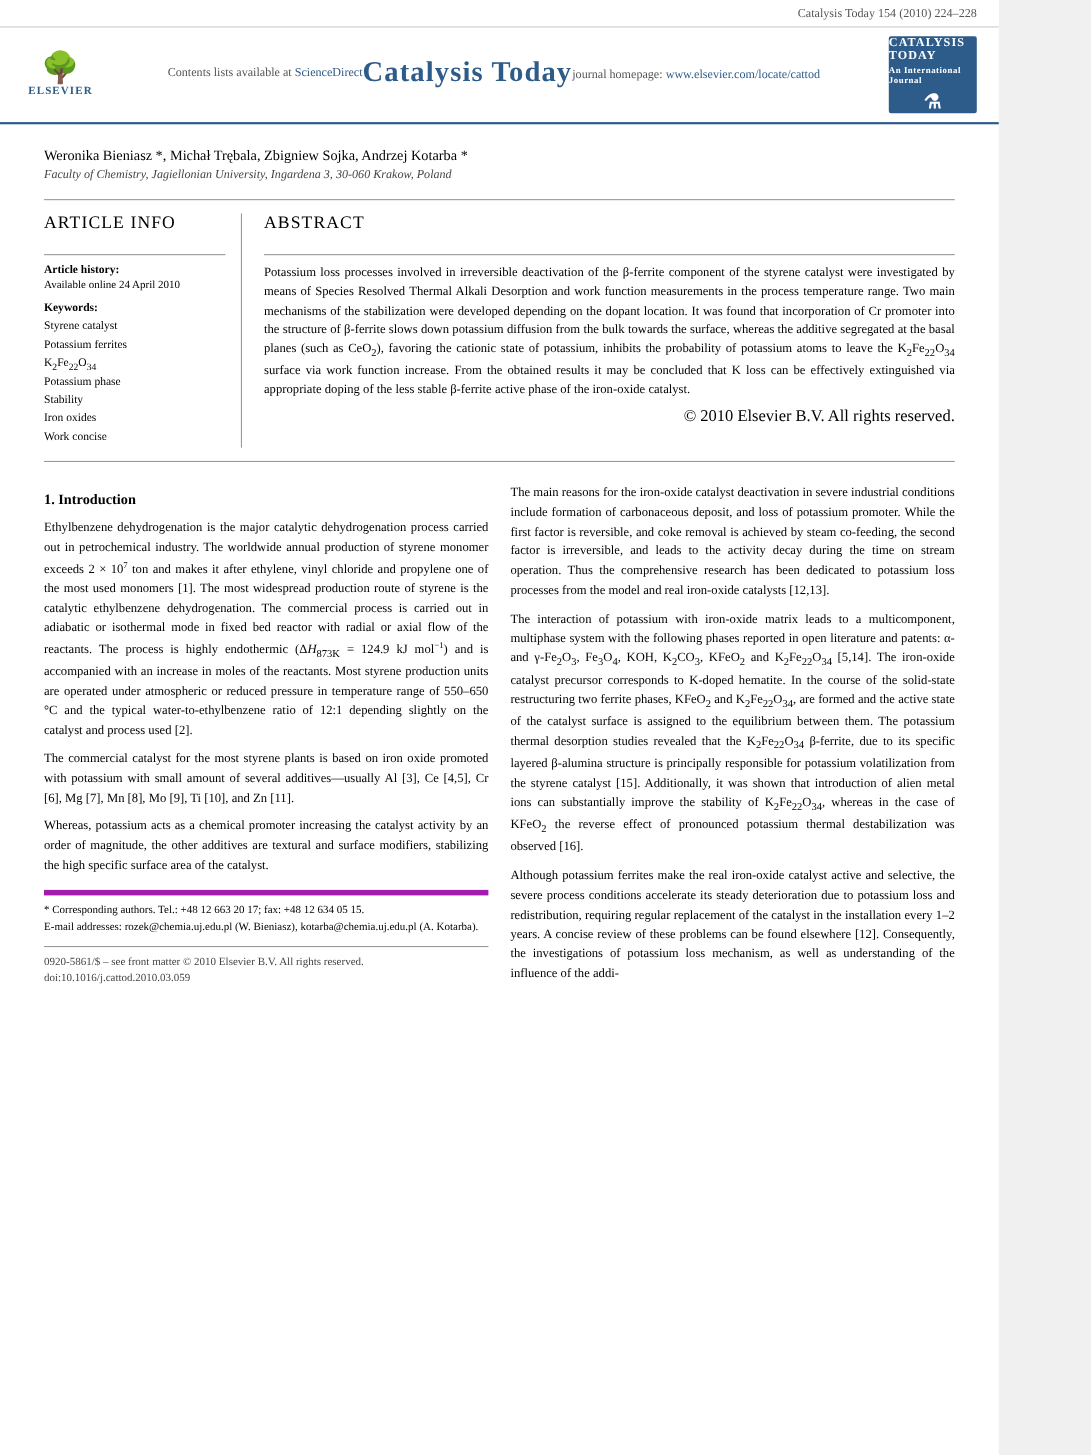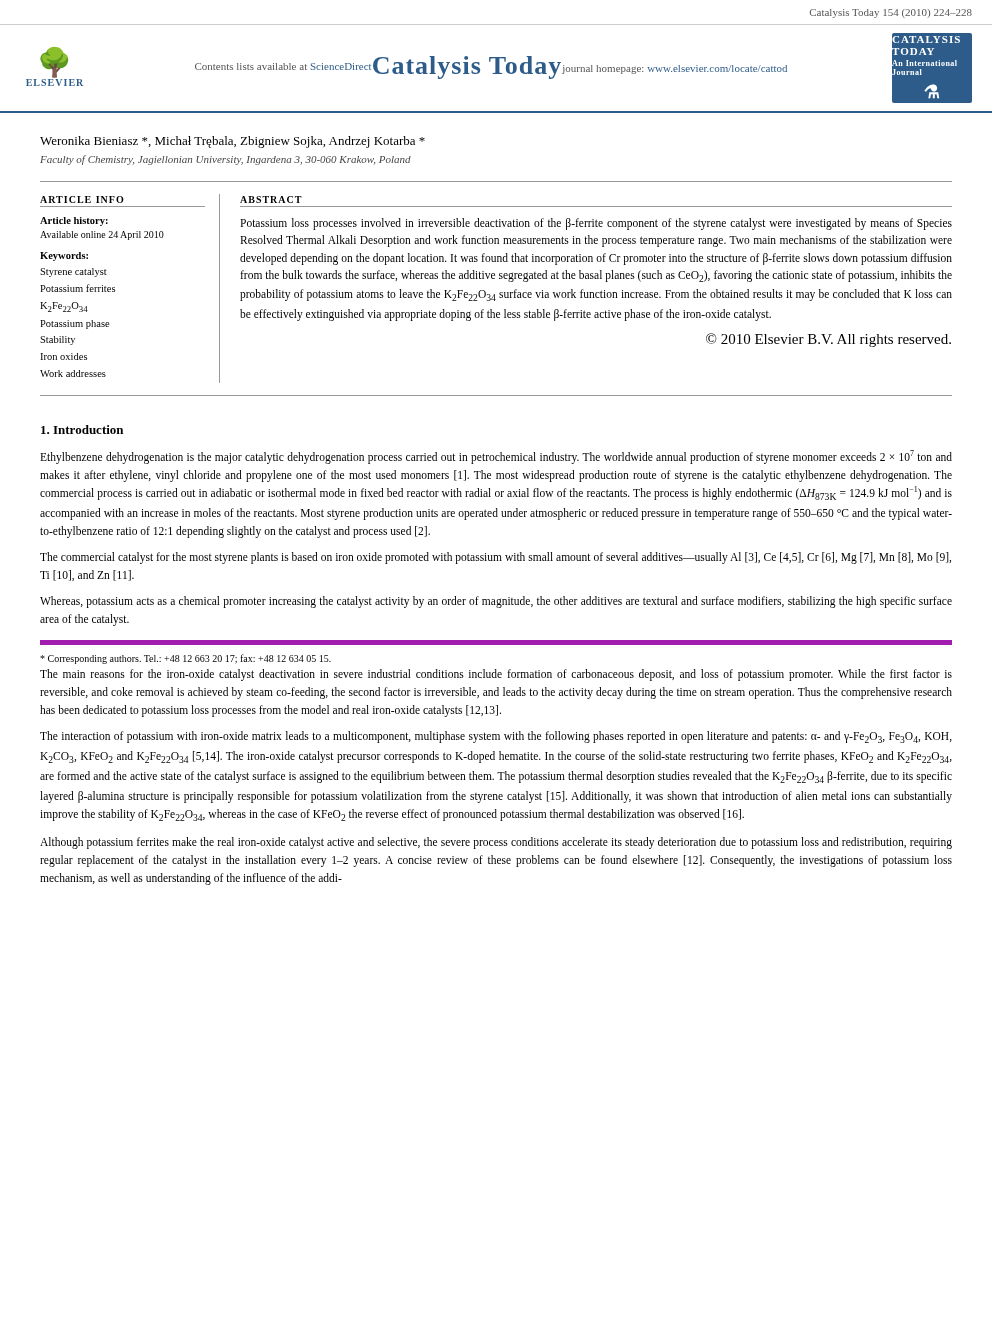--- a/index.html
+++ b/index.html
@@ -5,21 +5,21 @@
     * { margin: 0; padding: 0; box-sizing: border-box; }
     body {
       background: #f0f0f0;
       font-family: 'Times New Roman', Times, serif;
       font-size: 13px;
       color: #000;
       width: 992px;
     }
     .page {
       background: #fff;
-      width: 992px;
+      width: 908px;
       min-height: 1323px;
       padding: 0;
       position: relative;
     }
     
     .header-bar {
       background: #fff;
       border-bottom: 1px solid #ccc;
       padding: 6px 20px;
       text-align: right;
@@ -137,26 +137,26 @@
     .col-left {
       width: 180px;
       flex-shrink: 0;
       border-right: 1px solid #999;
       padding-right: 14px;
     }
     .col-right {
       flex: 1;
     }
     .section-label {
-      font-size: 10px;
-      font-weight: bold;
+      font-size: 16px;
+      font-weight: normal;
       letter-spacing: 1px;
       text-transform: uppercase;
       border-bottom: 1px solid #999;
-      padding-bottom: 1px;
+      padding-bottom: 19px;
       margin-bottom: 8px;
       color: #000;
     }
     .article-info-label {
       font-size: 10.5px;
       font-weight: bold;
       color: #000;
       margin-bottom: 3px;
     }
     .article-info-value {
@@ -184,22 +184,22 @@
     }
     .copyright-line {
       font-size: 15px;
       text-align: right;
       margin-top: 8px;
       color: #000;
     }
     
     .main-body {
       display: flex;
+      gap: 20px;
       margin-top: 20px;
-      flex-direction: column;
     }
     .body-col {
       flex: 1;
       font-size: 11.5px;
       line-height: 1.55;
       text-align: justify;
       color: #000;
     }
     .section-heading {
       font-size: 13px;
@@ -283,21 +283,21 @@
         <div class="article-info-value">Available online 24 April 2010</div>
 
         <div class="keywords-label">Keywords:</div>
         <ul class="keywords-list">
           <li>Styrene catalyst</li>
           <li>Potassium ferrites</li>
           <li>K<sub>2</sub>Fe<sub>22</sub>O<sub>34</sub></li>
           <li>Potassium phase</li>
           <li>Stability</li>
           <li>Iron oxides</li>
-          <li>Work addresses</li>
+          <li>Work concise</li>
         </ul>
       </div>
 
       <div class="col-right">
         <div class="section-label">ABSTRACT</div>
         <div class="abstract-text">
           Potassium loss processes involved in irreversible deactivation of the β-ferrite component of the styrene catalyst were investigated by means of Species Resolved Thermal Alkali Desorption and work function measurements in the process temperature range. Two main mechanisms of the stabilization were developed depending on the dopant location. It was found that incorporation of Cr promoter into the structure of β-ferrite slows down potassium diffusion from the bulk towards the surface, whereas the additive segregated at the basal planes (such as CeO<sub>2</sub>), favoring the cationic state of potassium, inhibits the probability of potassium atoms to leave the K<sub>2</sub>Fe<sub>22</sub>O<sub>34</sub> surface via work function increase. From the obtained results it may be concluded that K loss can be effectively extinguished via appropriate doping of the less stable β-ferrite active phase of the iron-oxide catalyst.
         </div>
         <div class="copyright-line">© 2010 Elsevier B.V. All rights reserved.</div>
       </div>
@@ -318,22 +318,30 @@
         <p>
           The commercial catalyst for the most styrene plants is based on iron oxide promoted with potassium with small amount of several additives—<span>usually</span> Al [3], Ce [4,5], Cr [6], Mg [7], Mn [8], Mo [9], Ti [10], and Zn [11].
         </p>
 
         <p>
           Whereas, potassium acts as a chemical promoter increasing the catalyst activity by an order of magnitude, the other additives are textural and surface modifiers, stabilizing the high specific surface area of the catalyst.
         </p>
 
         <div class="footnote-area">
           <div>* Corresponding authors. Tel.: +48 12 663 20 17; fax: +48 12 634 05 15.</div>
+          <div>
+            <span>E-mail addresses:</span>
+            <span>rozek@chemia.uj.edu.pl (W. Bieniasz), kotarba@chemia.uj.edu.pl (A. Kotarba).</span>
+          </div>
         </div>
 
+        <div class="bottom-bar">
+          <div>0920-5861/$ – see front matter © 2010 Elsevier B.V. All rights reserved.</div>
+          <div>doi:10.1016/j.cattod.2010.03.059</div>
+        </div>
       </div>
 
       <div class="body-col">
 
         <p>
           The main reasons for the iron-oxide catalyst deactivation in severe industrial conditions include formation of carbonaceous deposit, and loss of potassium promoter. While the first factor is reversible, and coke removal is achieved by steam co-feeding, the second factor is irreversible, and leads to the activity decay during the time on stream operation. Thus the comprehensive research has been dedicated to potassium loss processes from the model and real iron-oxide catalysts [12,13].
         </p>
 
         <p>
           The interaction of potassium with iron-oxide matrix leads to a multicomponent, multiphase system with the following phases reported in open literature and patents: α- and γ-Fe<sub>2</sub>O<sub>3</sub>, Fe<sub>3</sub>O<sub>4</sub>, KOH, K<sub>2</sub>CO<sub>3</sub>, KFeO<sub>2</sub> and K<sub>2</sub>Fe<sub>22</sub>O<sub>34</sub> [5,14]. The iron-oxide catalyst precursor corresponds to K-doped hematite. In the course of the solid-state restructuring two ferrite phases, KFeO<sub>2</sub> and K<sub>2</sub>Fe<sub>22</sub>O<sub>34</sub>, are formed and the active state of the catalyst surface is assigned to the equilibrium between them. The potassium thermal desorption studies revealed that the K<sub>2</sub>Fe<sub>22</sub>O<sub>34</sub> β-ferrite, due to its specific layered β-alumina structure is principally responsible for potassium volatilization from the styrene catalyst [15]. Additionally, it was shown that introduction of alien metal ions can substantially improve the stability of K<sub>2</sub>Fe<sub>22</sub>O<sub>34</sub>, whereas in the case of KFeO<sub>2</sub> the reverse effect of pronounced potassium thermal destabilization was observed [16].

